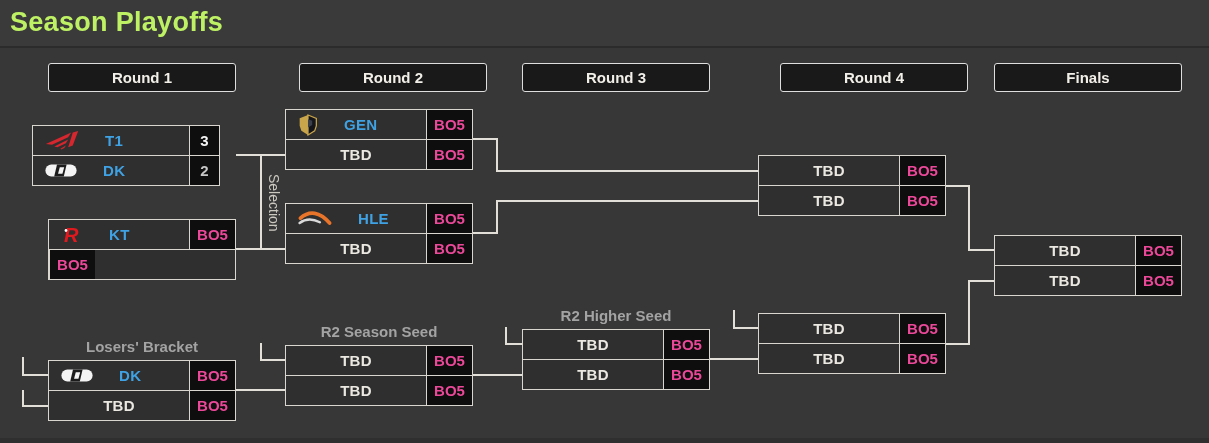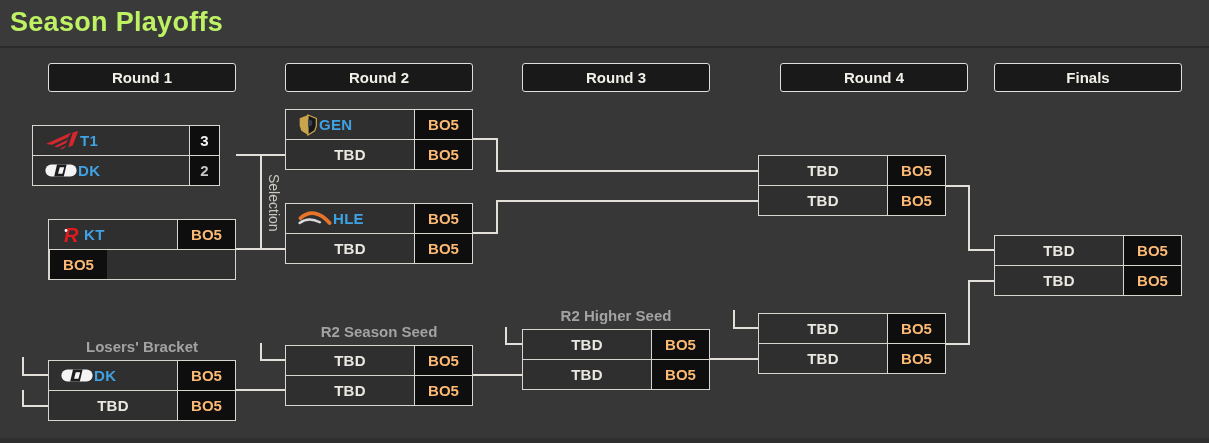--- a/index.html
+++ b/index.html
@@ -19,27 +19,27 @@
   .rh { position:absolute; top:63px; width:188px; height:29px; box-sizing:border-box;
     background:#191919; border:1px solid #dedede; border-radius:3px;
     display:flex; align-items:center; justify-content:center;
     color:#f1efe8; font-size:15px; font-weight:bold; }
 
   
   .match { position:absolute; width:188px; }
   .row { box-sizing:border-box; display:flex; height:31px;
     border:1px solid #d8d6cf; background:#2f2f2f; }
   .row + .row { margin-top:-1px; }
-  .ncell { flex:1; display:flex; align-items:center; gap:1px; padding:0 4px 0 12px; overflow:hidden; }
+  .ncell { flex:1; display:flex; align-items:center; gap:26px; padding:0 4px 0 12px; overflow:hidden; }
   .row.tbd .ncell { justify-content:center; padding-left:4px; }
   .tname { font-size:15px; font-weight:bold; color:#3fa2e4; letter-spacing:.3px; }
   .row.tbd .tname { color:#eae8e1; }
-  .scell { box-sizing:border-box; width:58px; border-left:1px solid #d8d6cf; background:#0e0e0e;
+  .scell { box-sizing:border-box; width:46px; border-left:1px solid #d8d6cf; background:#0e0e0e;
     display:flex; align-items:center; justify-content:center;
-    font-size:15px; font-weight:bold; color:#fdba74; }
+    font-size:15px; font-weight:bold; color:#ec4899; }
   .row.num .scell { width:30px; }
   .scell.bright { color:#f4f4f4; }
   .scell.dim { color:#c6c6c6; }
   .logo { display:flex; align-items:center; }
 
   
   .slabel { position:absolute; width:188px; text-align:center;
     color:#a3a3a3; font-size:15px; font-weight:bold; }
   .sel-label { position:absolute; left:264px; top:156px; width:20px; height:94px;
     writing-mode:vertical-rl; text-align:center; line-height:20px;
@@ -48,21 +48,21 @@
   
   .ln { position:absolute; background:#e2dfd8; }
 </style>
 </head>
 <body>
 
 <div class="titlebar"></div>
 <div class="title">Season Playoffs</div>
 
 <div class="rh" style="left:48px">Round 1</div>
-<div class="rh" style="left:285px">Round 2</div>
+<div class="rh" style="left:299px">Round 2</div>
 <div class="rh" style="left:522px">Round 3</div>
 <div class="rh" style="left:780px">Round 4</div>
 <div class="rh" style="left:994px">Finals</div>
 
 <div class="ln" style="left:236px;top:154px;width:49px;height:2px"></div>
 <div class="ln" style="left:236px;top:248px;width:49px;height:2px"></div>
 <div class="ln" style="left:260px;top:154px;width:2px;height:96px"></div>
 
 <div class="ln" style="left:473px;top:138px;width:25px;height:2px"></div>
 <div class="ln" style="left:496px;top:138px;width:2px;height:34px"></div>

